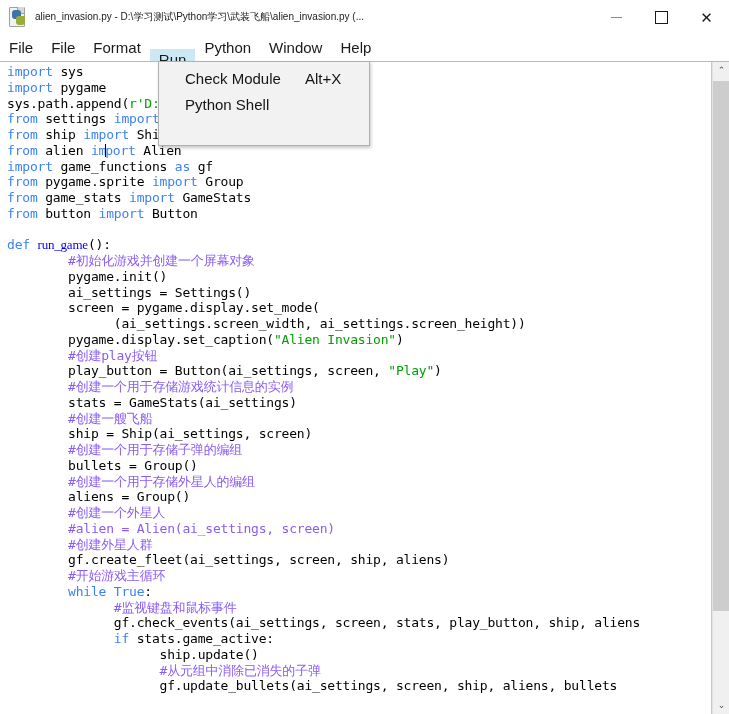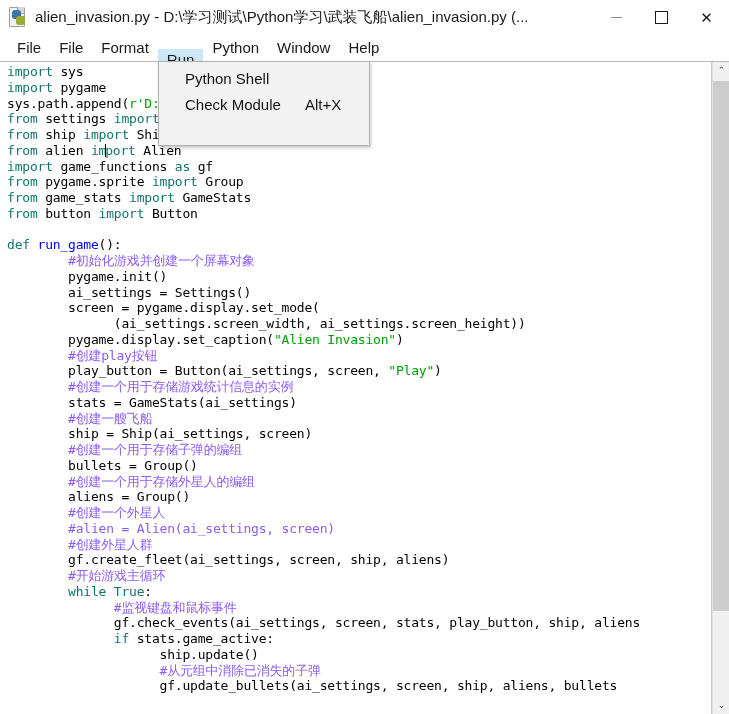--- a/index.html
+++ b/index.html
@@ -49,21 +49,21 @@
     background: #3b74a8;
     border-radius: 3px 3px 0 3px;
   }
   .title-icon .snake-y {
     position: absolute; left: 8px; top: 9px;
     width: 9px; height: 9px;
     background: #9aab38;
     border-radius: 3px 0 3px 3px;
   }
   .title-text {
-    font-size: 15px;
+    font-size: 10px;
     color: #1a1a1a;
     white-space: nowrap;
     overflow: hidden;
     letter-spacing: 0px;
     flex: 1;
   }
   .win-buttons {
     display: flex; align-items: center; height: 34px;
     flex: none;
   }
@@ -81,21 +81,21 @@
   .max-box {
     width: 11px; height: 11px; border: 1px solid #1a1a1a; display: block;
   }
 
   
   .menubar {
     position: absolute; left: 0; top: 34px;
     width: 729px; height: 27px;
     background: #ffffff;
     display: flex; align-items: center;
-    padding-left: 8px;
+    padding-left: 0;
     box-sizing: border-box;
   }
   .menu-item {
     font-size: 15px;
     color: #1a1a1a;
     padding: 3px 9px 4px 9px;
     white-space: nowrap;
     line-height: 1;
   }
   .menu-item.active {
@@ -124,22 +124,22 @@
   .code {
     font-family: "DejaVu Sans Mono", "Liberation Mono", monospace;
     font-size: 13px;
     line-height: 15.75px;
     white-space: pre;
     padding: 2px 0 0 7px;
     color: #000000;
     letter-spacing: -0.2px;
   }
   .ln { height: 15.75px; }
-  .kw  { color: #0f766e; }
-  .def { color: #0000ff; }
+  .kw  { color: #3b82f6; }
+  .def { color: #0000ff; font-family: Liberation Serif, serif; }
   .str { color: #00a000; }
   .cmt { color: #8b5cf6; }
 
   
   .caret {
     display: inline-block;
     width: 0; border-left: 1.5px solid #000;
     height: 13px; vertical-align: -2px;
     margin: 0 -1px;
   }
@@ -235,21 +235,21 @@
     </div>
     <div class="vscroll">
       <div class="arrow up">⌃</div>
       <div class="thumb"></div>
       <div class="arrow down">⌄</div>
     </div>
   </div>
 
   <div class="dropdown" id="dropdown">
       <div class="dd-item dd-row">
-        <span class="dd-label">Python Shell</span>
-      </div>
-      <div class="dd-item dd-row">
         <span class="dd-label">Check Module</span>
         <span class="dd-accel">Alt+X</span>
       </div>
+      <div class="dd-item dd-row">
+        <span class="dd-label">Python Shell</span>
+      </div>
     </div>
 
 </div>
 
 </body></html>

